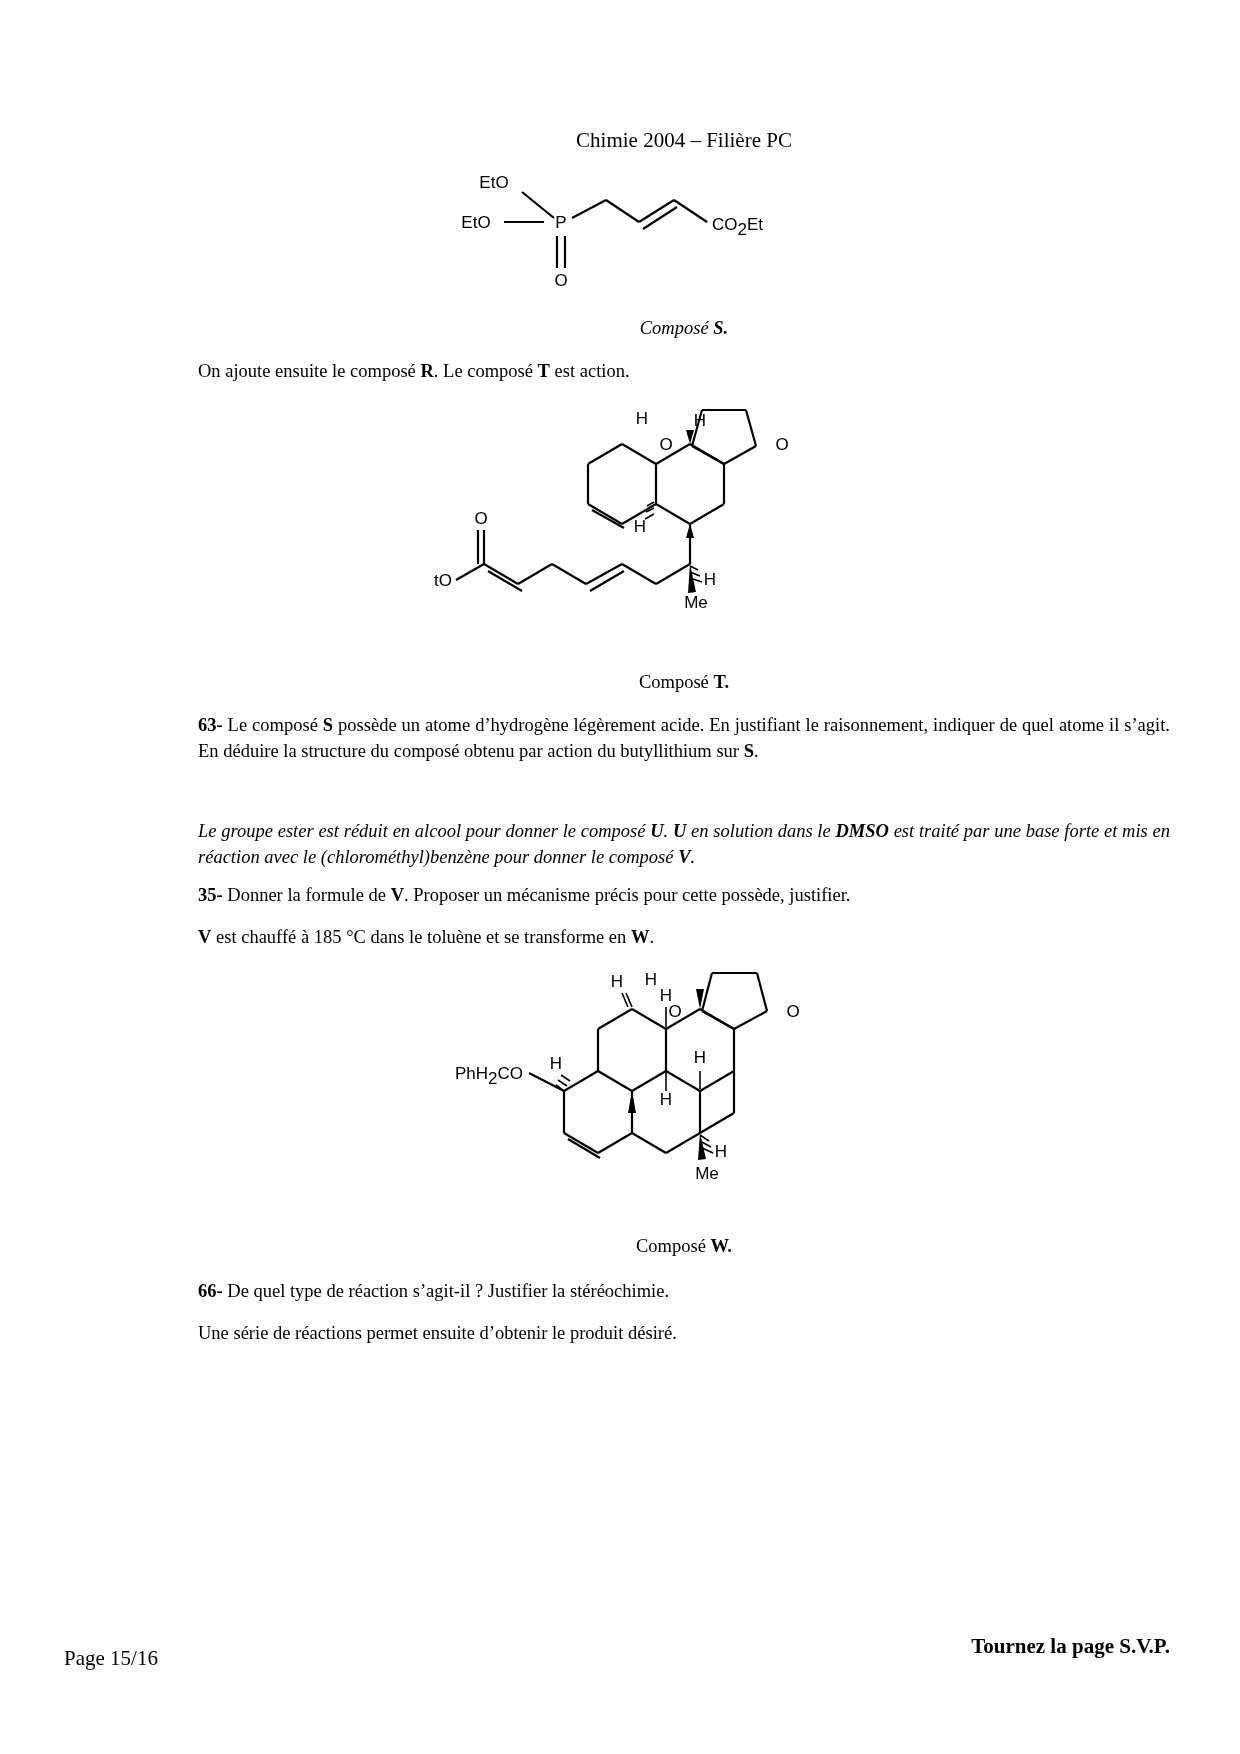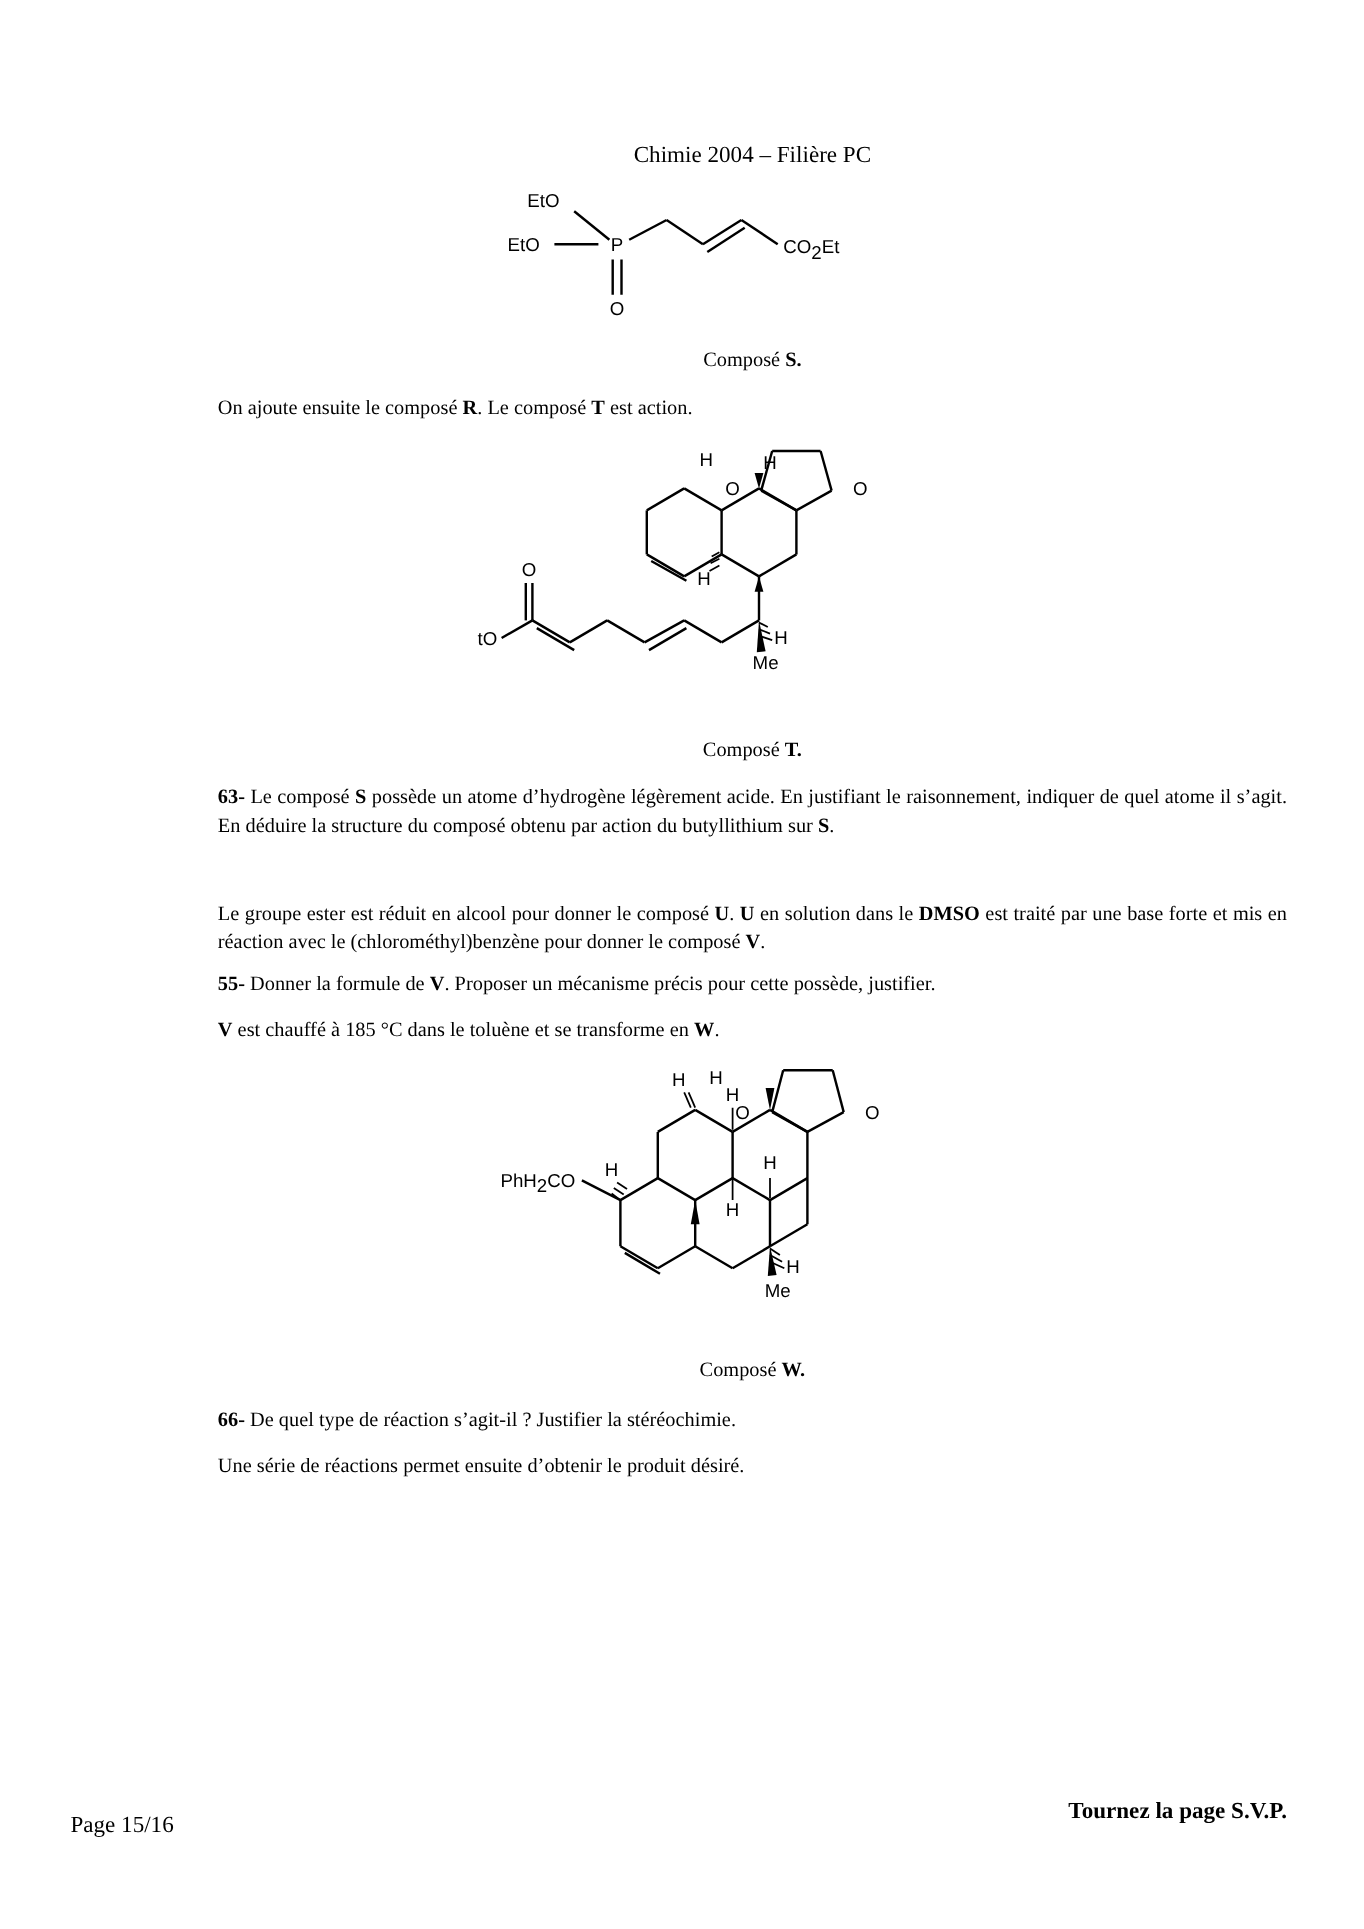--- a/index.html
+++ b/index.html
@@ -107,21 +107,21 @@
       </text>
       <text x="167" y="116" text-anchor="middle">
         <tspan>O</tspan>
       </text>
       <text x="318" y="60">
         <tspan>CO</tspan><tspan class="sub" dy="5">2</tspan><tspan dy="-5">Et</tspan>
       </text>
     </svg>
   </div>
 
-  <div class="content caption" style="top:318px; position:absolute; left:134px;">
+  <div class="content caption" style="top:318px; position:absolute; left:134px;font-style:italic;">
     <span>Composé </span><b>S.</b>
   </div>
 
   <div class="content" style="top:358px;">
     <p class="para nojust">
       <span>On ajoute ensuite le composé </span><b>R</b><span>. Le composé </span><b>T</b><span> est action.</span>
     </p>
   </div>
 
   <div style="position:absolute; left:370px; top:380px; width:420px;">
@@ -195,29 +195,29 @@
     <span>Composé </span><b>T.</b>
   </div>
 
   <div class="content" style="top:712px;">
     <p class="para">
       <b>63-</b><span> Le composé </span><b>S</b><span> possède un atome d’hydrogène légèrement acide. En justifiant le raisonnement, indiquer de quel atome il s’agit. En déduire la structure du composé obtenu par action du butyllithium sur </span><b>S</b><span>.</span>
     </p>
   </div>
 
 
-  <div class="content" style="top:818px;">
+  <div class="content" style="top:818px;font-style:italic;">
     <p class="para">
       <span>Le groupe ester est réduit en alcool pour donner le composé </span><b>U</b><span>. </span><b>U</b><span> en solution dans le </span><b>DMSO</b><span> est traité par une base forte et mis en réaction avec le (chlorométhyl)benzène pour donner le composé </span><b>V</b><span>.</span>
     </p>
   </div>
 
   <div class="content" style="top:882px;">
     <p class="para">
-      <b>55-</b><span> Donner la formule de </span><b>V</b><span>. Proposer un mécanisme précis pour cette possède, justifier.</span>
+      <b>35-</b><span> Donner la formule de </span><b>V</b><span>. Proposer un mécanisme précis pour cette possède, justifier.</span>
     </p>
   </div>
 
   <div class="content" style="top:924px;">
     <p class="para">
       <b>V</b><span> est chauffé à 185 °C dans le toluène et se transforme en </span><b>W</b><span>.</span>
     </p>
   </div>
 
   <div style="position:absolute; left:355px; top:945px; width:450px;">

